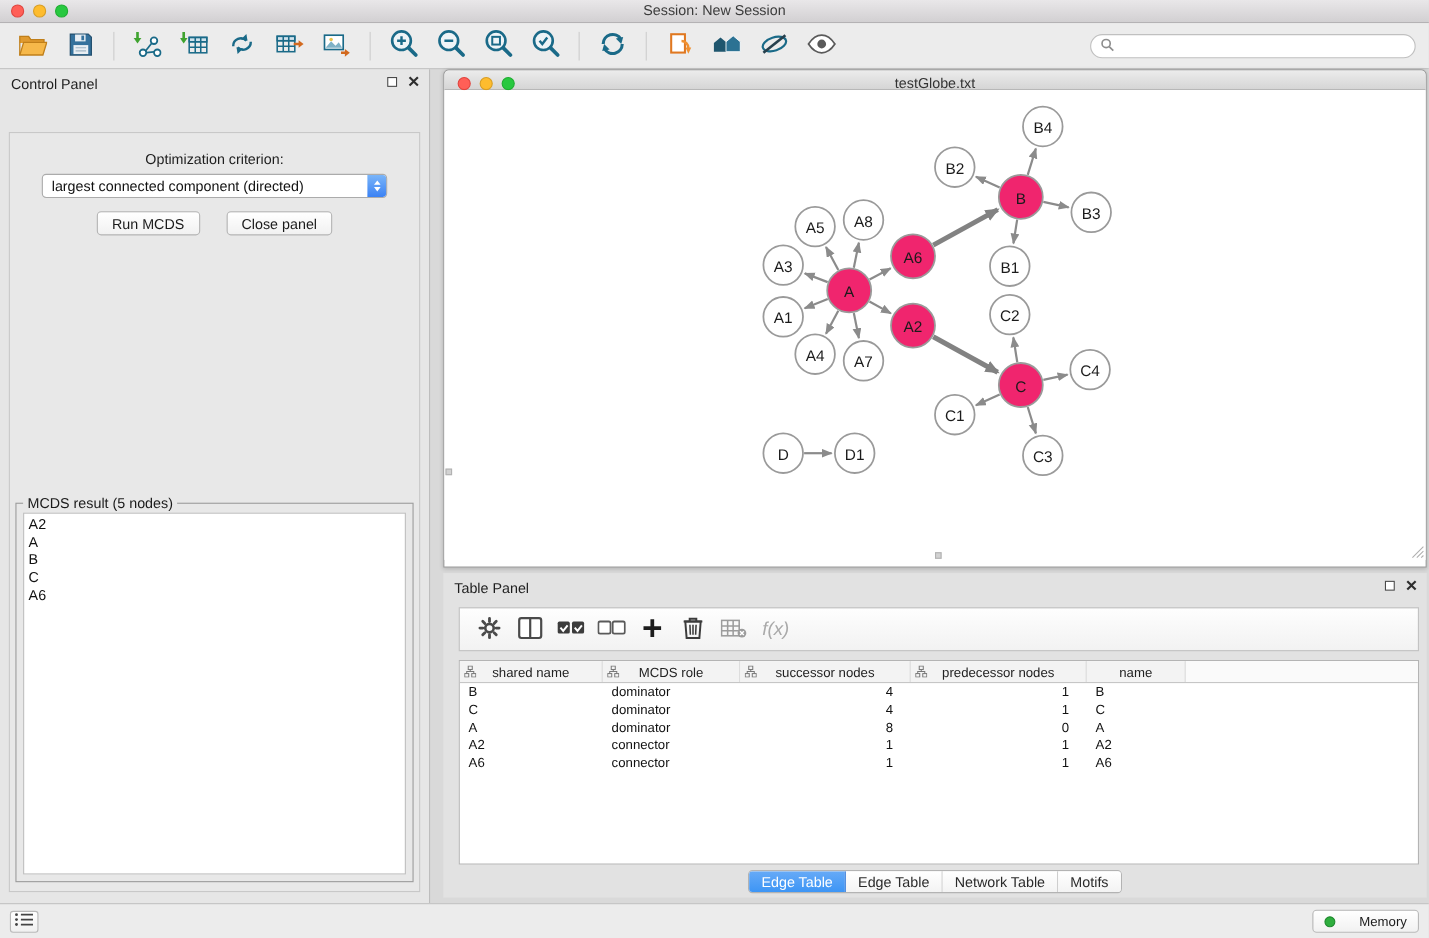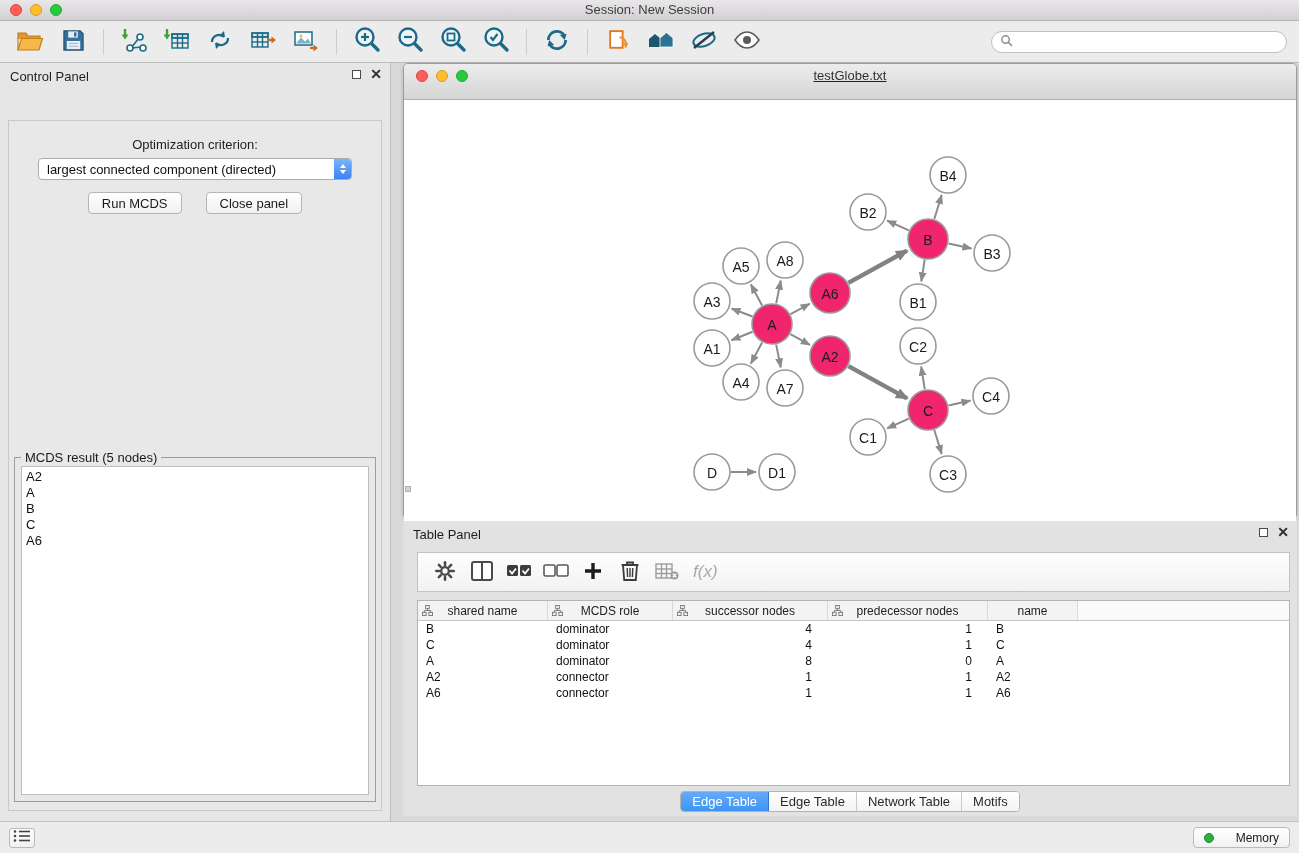--- a/index.html
+++ b/index.html
@@ -118,26 +118,26 @@
   }
   .result-item { font-size: 13px; line-height: 16px; color: #111; }
 
   
   .network-window {
     position: absolute; left: 403px; top: 63px; width: 894px; height: 453px;
     border: 1px solid #9b9b9b; border-radius: 5px 5px 0 0;
     background: #fff; box-shadow: 0 1px 4px rgba(0,0,0,0.18);
   }
   .net-titlebar {
-    position: relative; height: 36px;
+    position: relative; height: 18px;
     background: linear-gradient(#ececec, #d5d5d5);
-    border-bottom: 1px solid #b0b0b0; border-radius: 4px 4px 0 0; text-decoration: underline;
+    border-bottom: 1px solid #b0b0b0; border-radius: 4px 4px 0 0;
   }
   .net-title { text-align: center; line-height: 24px; font-size: 13px; color: #333; }
-  .net-content { position: relative; width: 100%; height: 427px; background: #fff; overflow: hidden; margin-top: 42px; }
+  .net-content { position: relative; width: 100%; height: 427px; background: #fff; overflow: hidden; }
   #graph-svg { display: block; }
   #graph-svg .edge { stroke: var(--edge, #8B8B8B); stroke-width: 2; }
   #graph-svg .edge.bold { stroke-width: 4.5; stroke: #828282; }
   #graph-svg .node.normal { fill: #fff; stroke: #9a9a9a; stroke-width: 1.6; }
   #graph-svg .node.dominator { fill: var(--dominator, #F0256E); stroke: #9a9a9a; stroke-width: 1.6; }
   #graph-svg .node-label { font-family: "Liberation Sans", sans-serif; font-size: 14px; text-anchor: middle; dominant-baseline: central; fill: #1b1b1b; }
   .mini-thumb { position: absolute; width: 6px; height: 6px; background: #d2d2d2; border: 1px solid #b2b2b2; }
   .mini-thumb.v { left: 1px; top: 344px; }
   .mini-thumb.h { left: 446px; bottom: 1px; }
   .grip { position: absolute; right: 1px; bottom: 1px; }

